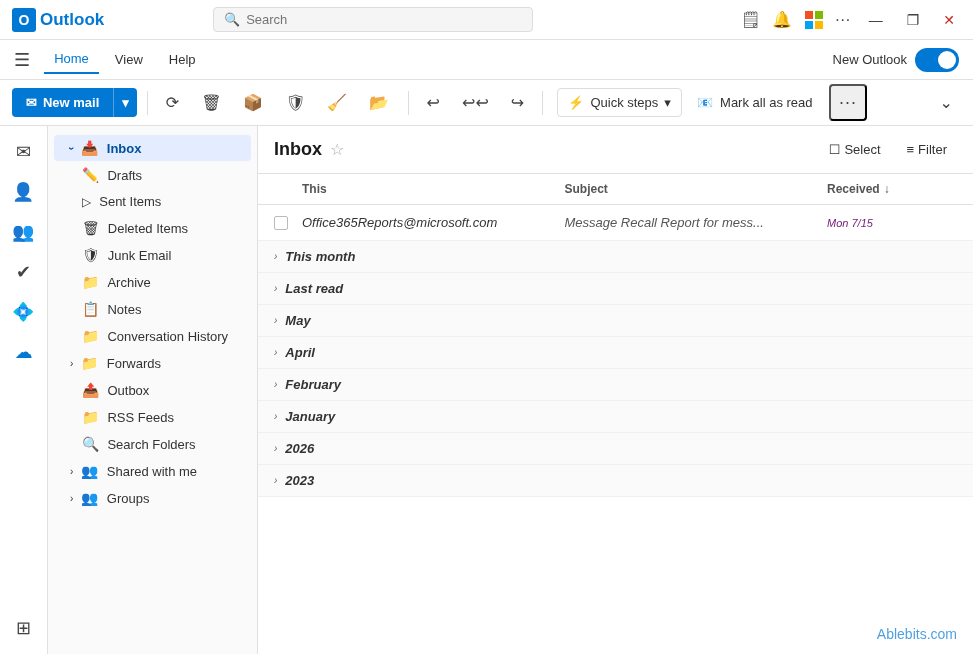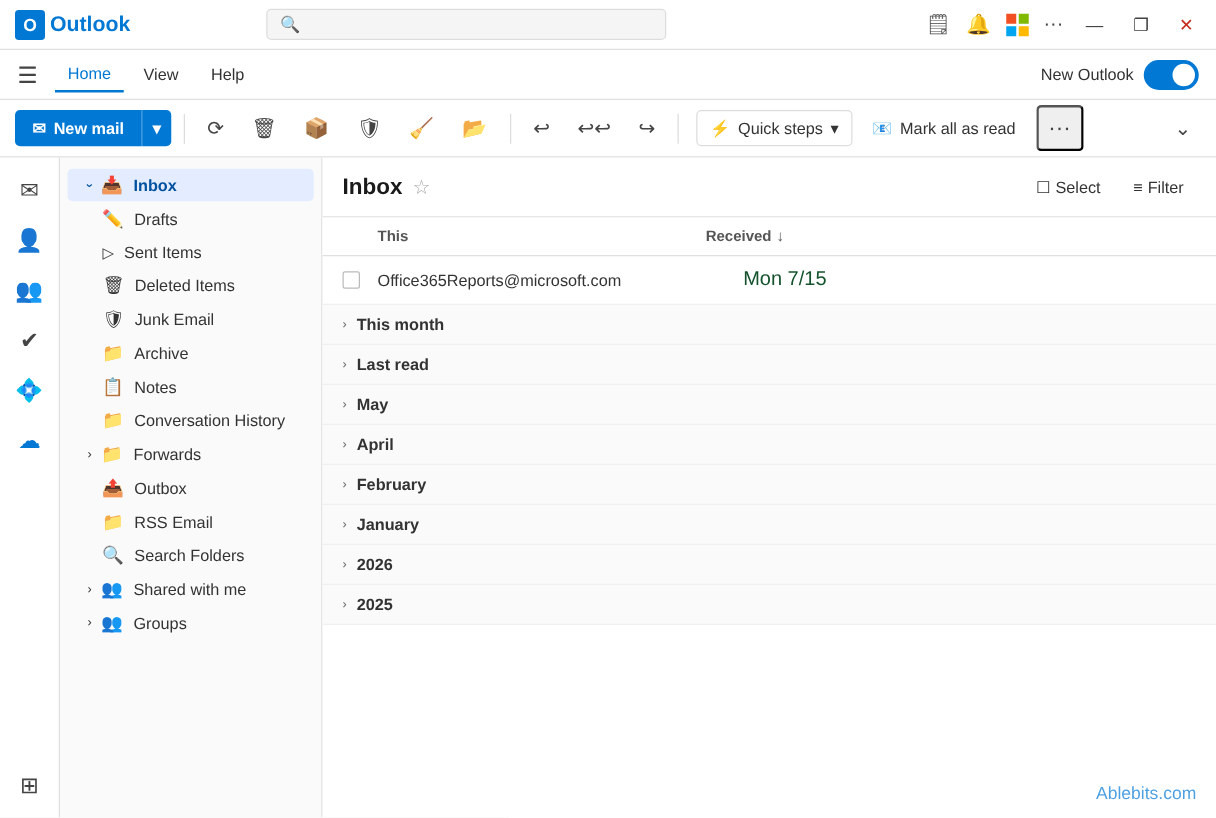--- a/index.html
+++ b/index.html
@@ -115,36 +115,36 @@
     .inbox-title { font-size: 18px; font-weight: 600; color: #1a1a1a; }
     .star-icon { color: #aaa; font-size: 16px; cursor: pointer; }
     .email-pane-actions { margin-left: auto; display: flex; align-items: center; gap: 6px; }
     .select-btn, .filter-btn {
       display: flex; align-items: center; gap: 4px; padding: 4px 10px;
       border: none; background: transparent; cursor: pointer; font-size: 13px; color: #333;
       border-radius: 4px;
     }
 
     
-    .email-list { flex: 1; overflow-y: auto; }
+    .email-list { flex: 1; overflow-y: auto; font-style: italic; }
     .email-list-header {
       display: grid; grid-template-columns: 28px 1fr 1fr 130px;
       padding: 8px 16px; border-bottom: 1px solid #e0e0e0;
       font-size: 12px; font-weight: 600; color: #555; background: #fff;
     }
     .col-header { display: flex; align-items: center; gap: 4px; }
     .email-row {
       display: grid; grid-template-columns: 28px 1fr 1fr 130px;
       padding: 10px 16px; border-bottom: 1px solid #f0f0f0;
       align-items: center; cursor: pointer;
     }
     .email-checkbox { width: 14px; height: 14px; border: 1px solid #bbb; border-radius: 2px; }
     .email-from { font-size: 13px; color: #333; }
     .email-subject { font-size: 13px; color: #555; overflow: hidden; text-overflow: ellipsis; white-space: nowrap; }
-    .email-date { font-size: 16px; color: #14532d; margin-left: 30px; }
+    .email-date { font-size: 11px; color: #701a75; }
 
     
     .group-row {
       display: flex; align-items: center; gap: 8px;
       padding: 8px 16px; border-bottom: 1px solid #f0f0f0;
       cursor: pointer; background: #fafafa;
     }
     .group-chevron { font-size: 10px; color: #666; }
     .group-label { font-size: 13px; font-weight: 600; color: #333; }
 
@@ -166,20 +166,21 @@
 </head>
 <body>
 
 <div class="title-bar">
   <div class="outlook-logo">
     <div class="outlook-icon-box">O</div>
     <span>Outlook</span>
   </div>
   <div class="title-bar-search">
     <span style="color:#666;font-size:13px;">🔍</span>
+    <input type="text" placeholder="Search" style="">
   </div>
   <div class="title-bar-icons">
     <span class="title-bar-icon">🗒</span>
     <span class="title-bar-icon">🔔</span>
     <div class="ms-logo">
       <div class="ms-logo-q" style="background:#f25022;"></div>
       <div class="ms-logo-q" style="background:#7fba00;"></div>
       <div class="ms-logo-q" style="background:#00a4ef;"></div>
       <div class="ms-logo-q" style="background:#ffb900;"></div>
     </div>
@@ -336,21 +337,21 @@
       <span class="folder-label">Forwards</span>
     </div>
 
     <div class="folder-item" style="padding-left:28px;">
       <span class="folder-icon">📤</span>
       <span class="folder-label">Outbox</span>
     </div>
 
     <div class="folder-item" style="padding-left:28px;">
       <span class="folder-icon">📁</span>
-      <span class="folder-label">RSS Email</span>
+      <span class="folder-label">RSS Feeds</span>
     </div>
 
     <div class="folder-item" style="padding-left:28px;">
       <span class="folder-icon">🔍</span>
       <span class="folder-label">Search Folders</span>
     </div>
 
     <div class="folder-item">
       <span class="folder-chevron">›</span>
       <span class="folder-icon">👥</span>
@@ -381,32 +382,36 @@
         </button>
       </div>
     </div>
 
     <div class="email-list-header">
       <div></div>
       <div class="col-header">
         <span>This</span>
       </div>
       <div class="col-header">
+        <span>Subject</span>
+      </div>
+      <div class="col-header">
         <span>Received</span>
         <span>↓</span>
       </div>
     </div>
 
     <div class="email-list">
 
       <div class="email-row">
         <div>
           <div class="email-checkbox"></div>
         </div>
         <div class="email-from">Office365Reports@microsoft.com</div>
+        <div class="email-subject">Message Recall Report for mess...</div>
         <div class="email-date">Mon 7/15</div>
       </div>
 
       <div class="group-row">
         <span class="group-chevron">›</span>
         <span class="group-label">This month</span>
       </div>
       <div class="group-row">
         <span class="group-chevron">›</span>
         <span class="group-label">Last read</span>
@@ -426,20 +431,20 @@
       <div class="group-row">
         <span class="group-chevron">›</span>
         <span class="group-label">January</span>
       </div>
       <div class="group-row">
         <span class="group-chevron">›</span>
         <span class="group-label">2026</span>
       </div>
       <div class="group-row">
         <span class="group-chevron">›</span>
-        <span class="group-label">2025</span>
+        <span class="group-label">2023</span>
       </div>
 
     </div>
   </div>
 </div>
 
 <div class="watermark">Ablebits.com</div>
 
 </body></html>

